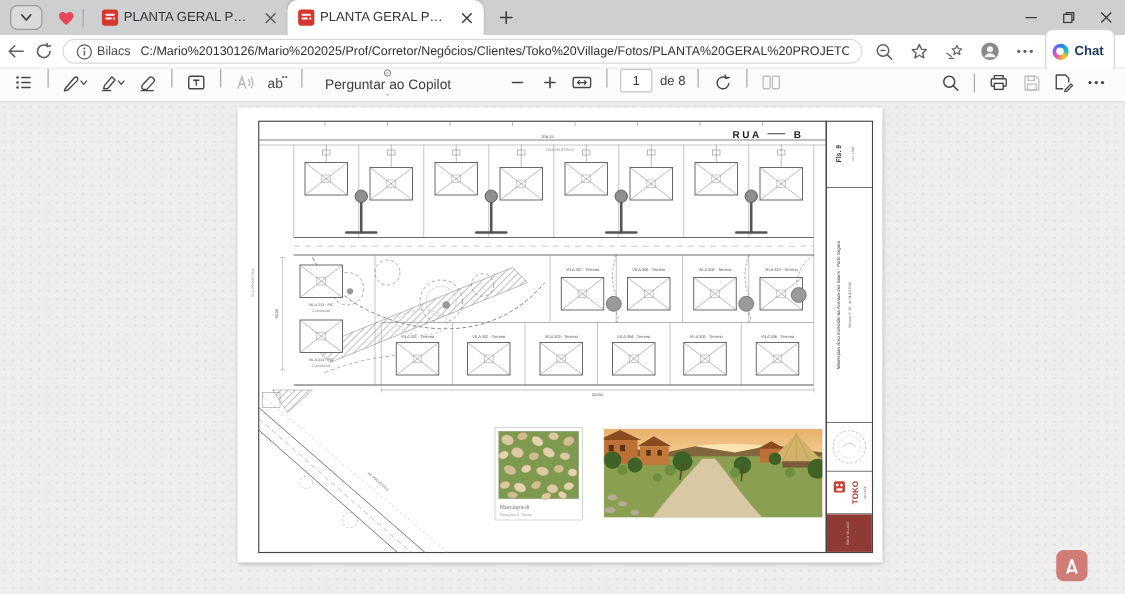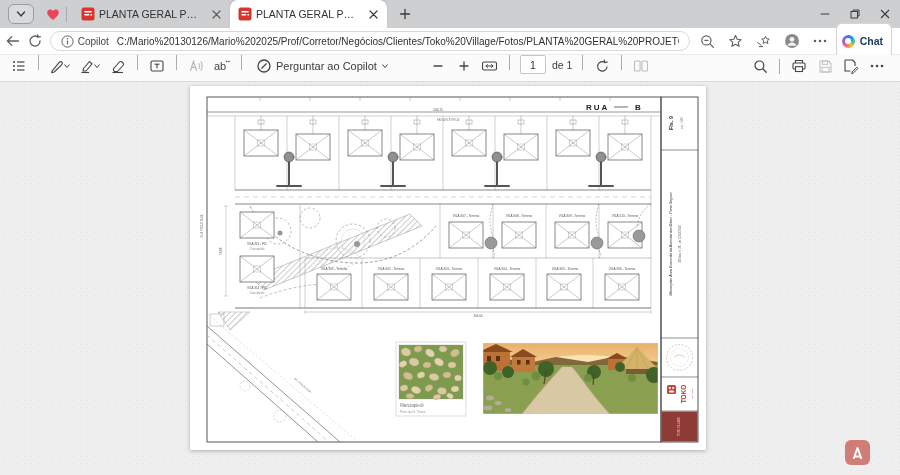--- a/index.html
+++ b/index.html
@@ -35,21 +35,21 @@
     background:conic-gradient(#2f7cf6,#15b9c3,#f5c518,#ef5da8,#8b5cf6,#2f7cf6);position:relative;margin-right:5px;}
   .copilot-swirl::after{content:"";position:absolute;inset:3.5px;background:#fff;border-radius:50%;}
   .chat-label{font-size:10.5px;font-weight:bold;color:#1b3a66;}
   
   .pdfbar{position:relative;height:26px;background:#fbfbfb;border-bottom:1px solid #d9d9d9;
     display:flex;align-items:flex-start;box-shadow:0 1px 2px rgba(0,0,0,.06);}
   .tool-btn{height:22px;min-width:22px;border:none;background:transparent;display:flex;align-items:center;justify-content:center;
     cursor:pointer;padding:0 2px;margin:0 2px;border-radius:4px;}
   .tool-btn.disabled{cursor:default;}
   .chev{margin-left:-2px;}
-  .copilot-pill{display:flex;align-items:center;height:22px;border:none;background:transparent;cursor:pointer;margin:0 4px;padding:0 4px;}
+  .copilot-pill{display:flex;align-items:center;height:22px;border:none;background:transparent;cursor:pointer;margin:0 4px;padding:0 4px;flex-direction:column;}
   .copilot-pill span.lbl{font-size:11px;color:#3c3c3c;margin:0 4px;}
   .page-group{display:flex;align-items:center;margin:0 4px;}
   .page-input{width:24px;height:17px;border:1px solid #c6c6c6;border-radius:2px;text-align:center;font-size:10.5px;color:#333;padding:0;background:#fff;}
   .page-count{font-size:10.5px;color:#3c3c3c;margin-left:6px;}
   .pdf-right{display:flex;align-items:center;margin-left:auto;margin-right:10px;}
   
   .content{position:relative;height:395px;background-color:#eeeeee;
     background-image:radial-gradient(#e2e2e2 0.8px,transparent 0.9px);background-size:7px 7px;overflow:hidden;}
   .pdf-page{position:absolute;left:190px;top:4px;width:516px;height:364px;background:#fff;
     box-shadow:0 1px 4px rgba(0,0,0,.28);}
@@ -144,21 +144,21 @@
           <path d="M9.6 0.8 L10 3.2 L12.3 2.6" fill="none" stroke="#5f5f5f" stroke-width="1.3" stroke-linecap="round" stroke-linejoin="round"></path>
         </svg>
     </button>
 
     <div class="address-pill">
       <svg width="13" height="13" viewBox="0 0 13 13">
           <circle cx="6.5" cy="6.5" r="5.6" fill="none" stroke="#5f5f5f" stroke-width="1"></circle>
           <line x1="6.5" y1="5.6" x2="6.5" y2="9.3" stroke="#5f5f5f" stroke-width="1.2"></line>
           <circle cx="6.5" cy="3.7" r="0.8" fill="#5f5f5f"></circle>
         </svg>
-      <span class="proto-label">Copilot</span>
+      <span class="proto-label">Bilacs</span>
       <span class="url-text">C:/Mario%20130126/Mario%202025/Prof/Corretor/Negócios/Clientes/Toko%20Village/Fotos/PLANTA%20GERAL%20PROJETO.pdf</span>
     </div>
 
     <div class="nav-right">
       <button class="nav-icon-btn">
         <svg width="15" height="15" viewBox="0 0 15 15">
             <circle cx="6.4" cy="6.4" r="4.6" fill="none" stroke="#5f5f5f" stroke-width="1.2"></circle>
             <line x1="9.9" y1="9.9" x2="13.4" y2="13.4" stroke="#5f5f5f" stroke-width="1.3" stroke-linecap="round"></line>
             <line x1="4.4" y1="6.4" x2="8.4" y2="6.4" stroke="#5f5f5f" stroke-width="1.2"></line>
           </svg>
@@ -276,21 +276,21 @@
     </button>
     <button class="tool-btn">
       <svg width="17" height="16" viewBox="0 0 17 16">
           <rect x="1.5" y="4" width="14" height="8" rx="1.5" fill="none" stroke="#454545" stroke-width="1.1"></rect>
           <path d="M5 8 H12 M6.5 6.5 L5 8 L6.5 9.5 M10.5 6.5 L12 8 L10.5 9.5" fill="none" stroke="#454545" stroke-width="1" stroke-linecap="round" stroke-linejoin="round"></path>
         </svg>
     </button>
     <span class="vsep"></span>
     <div class="page-group">
       <input class="page-input" value="1" style="">
-      <span class="page-count">de 1</span>
+      <span class="page-count">de 8</span>
     </div>
     <span class="vsep"></span>
     <button class="tool-btn">
       <svg width="15" height="15" viewBox="0 0 15 15">
           <path d="M12 8 A4.7 4.7 0 1 1 9.7 3.3" fill="none" stroke="#454545" stroke-width="1.2" stroke-linecap="round"></path>
           <path d="M9.2 1.2 L9.9 3.6 L12.3 3" fill="none" stroke="#454545" stroke-width="1.2" stroke-linecap="round" stroke-linejoin="round"></path>
         </svg>
     </button>
     <span class="vsep"></span>
     <button class="tool-btn disabled">

